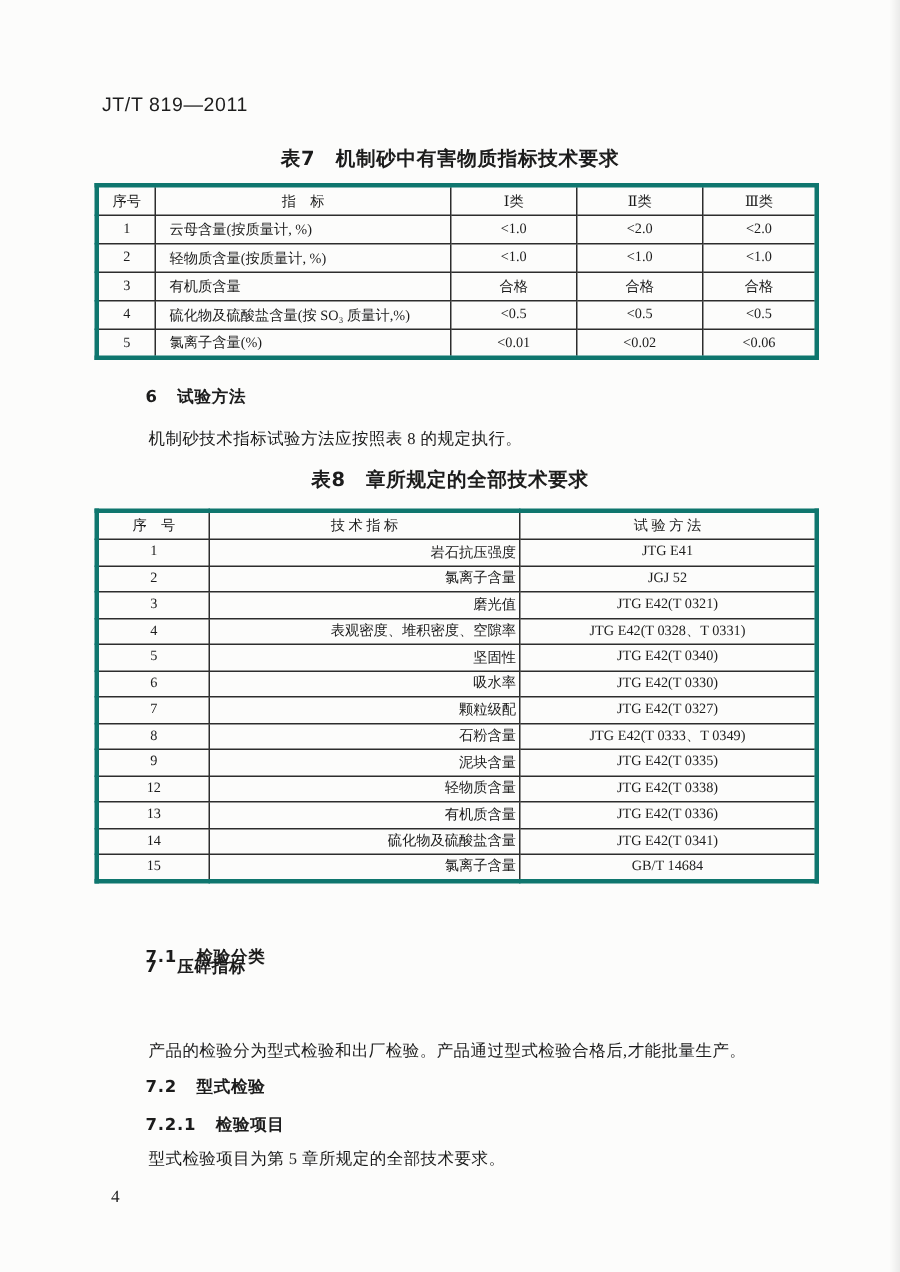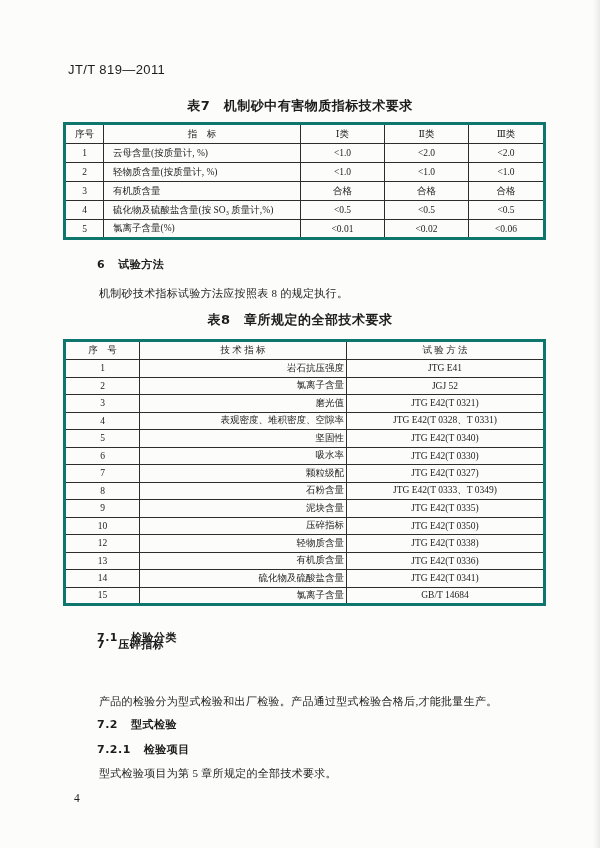--- a/index.html
+++ b/index.html
@@ -201,25 +201,20 @@
           <td>8</td>
           <td>石粉含量</td>
           <td>JTG E42(T 0333、T 0349)</td>
         </tr>
         <tr>
           <td>9</td>
           <td>泥块含量</td>
           <td>JTG E42(T 0335)</td>
         </tr>
         <tr>
-          <td>10</td>
-          <td>压碎指标</td>
-          <td>JTG E42(T 0350)</td>
-        </tr>
-        <tr>
           <td>12</td>
           <td>轻物质含量</td>
           <td>JTG E42(T 0338)</td>
         </tr>
         <tr>
           <td>13</td>
           <td>有机质含量</td>
           <td>JTG E42(T 0336)</td>
         </tr>
         <tr>

